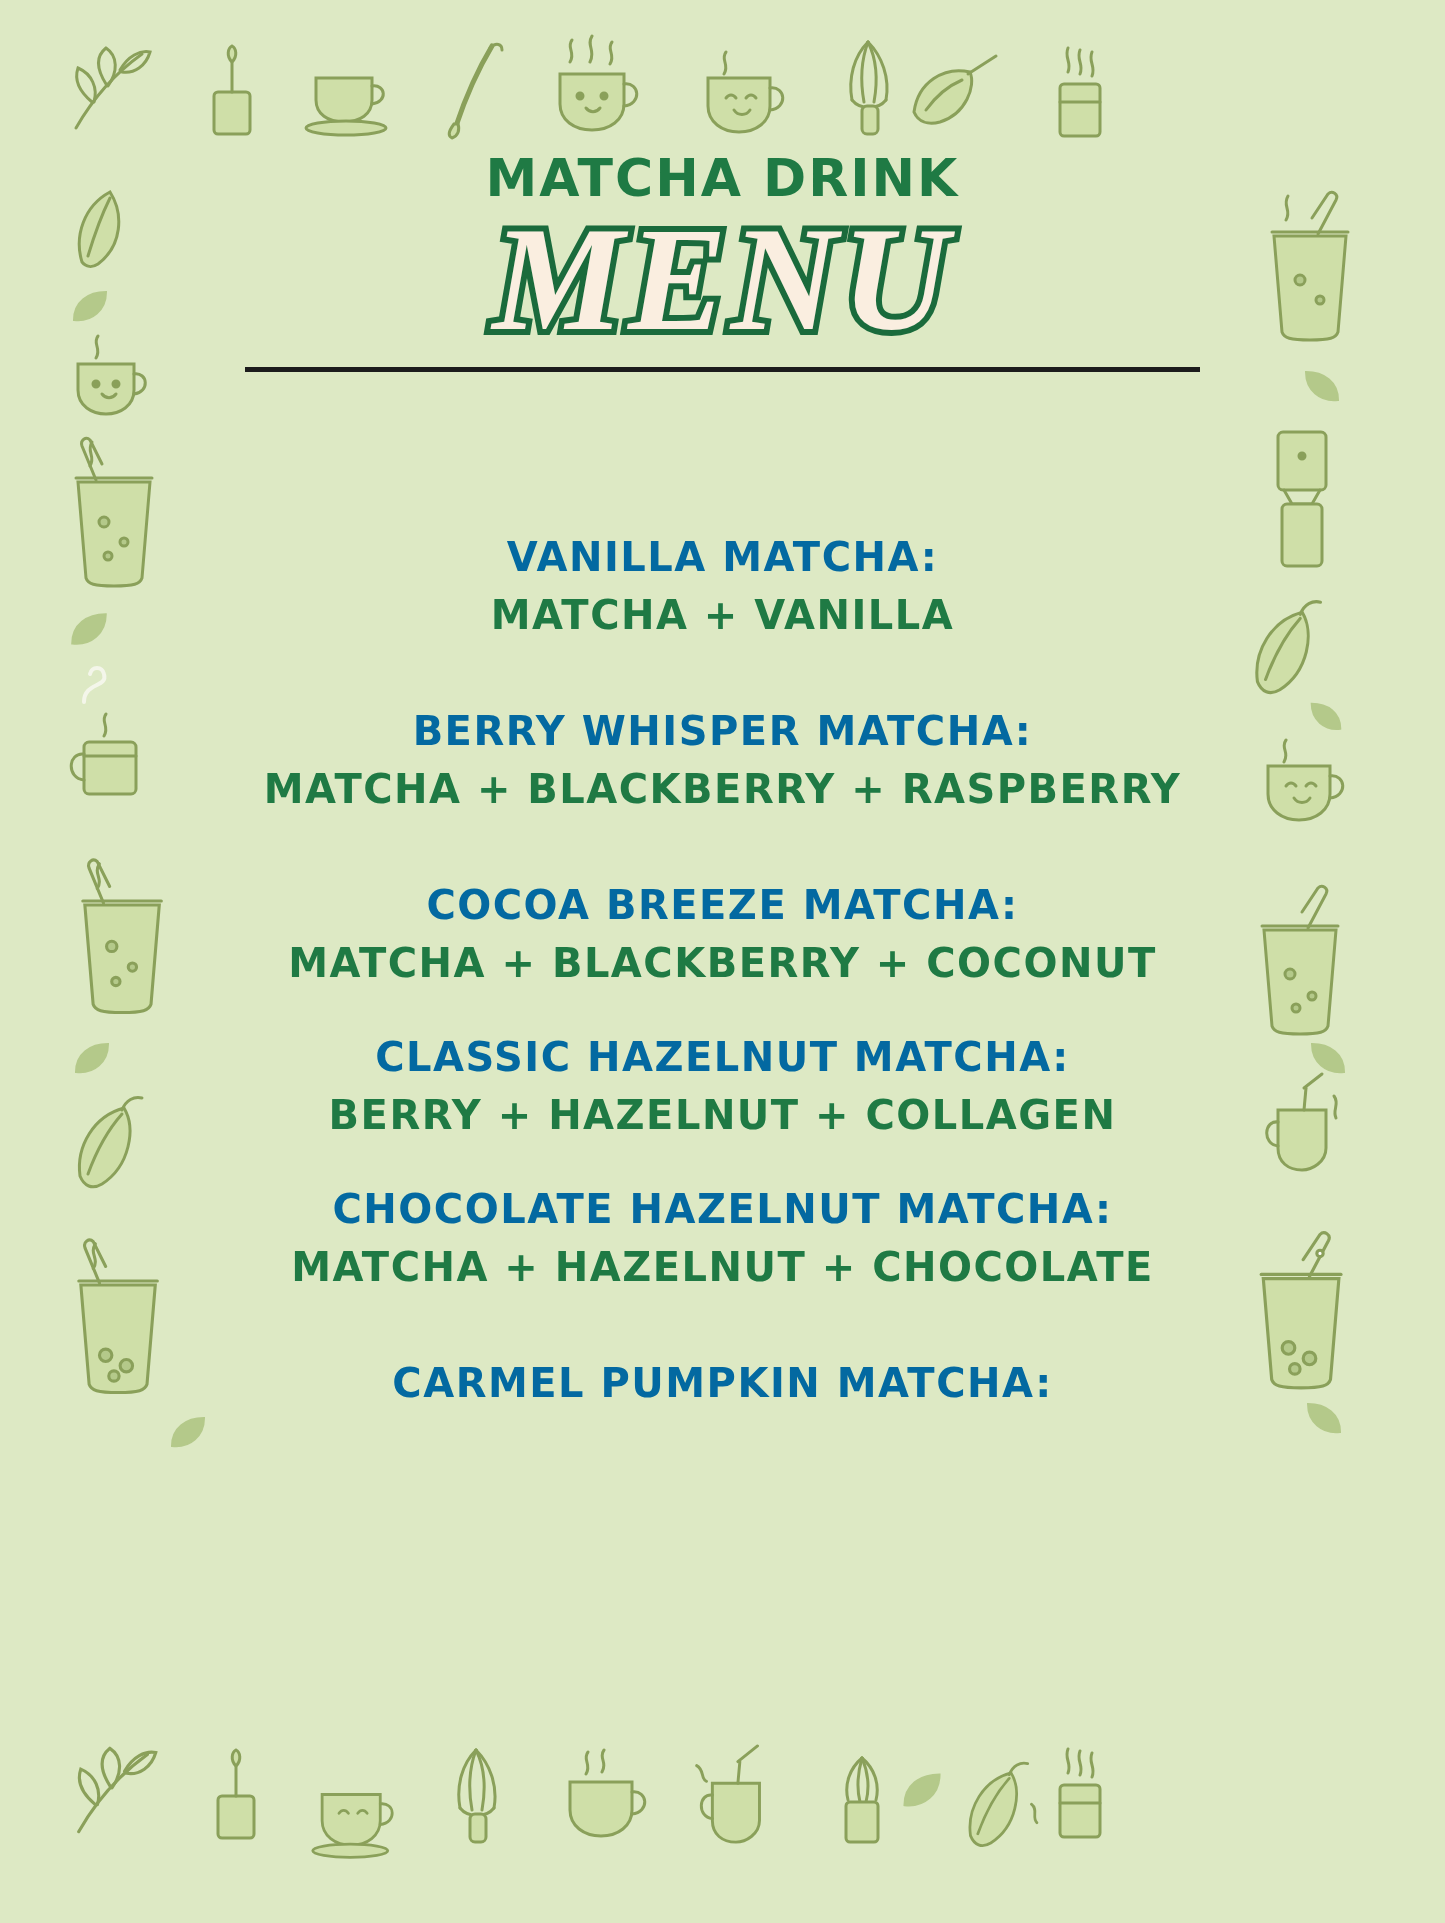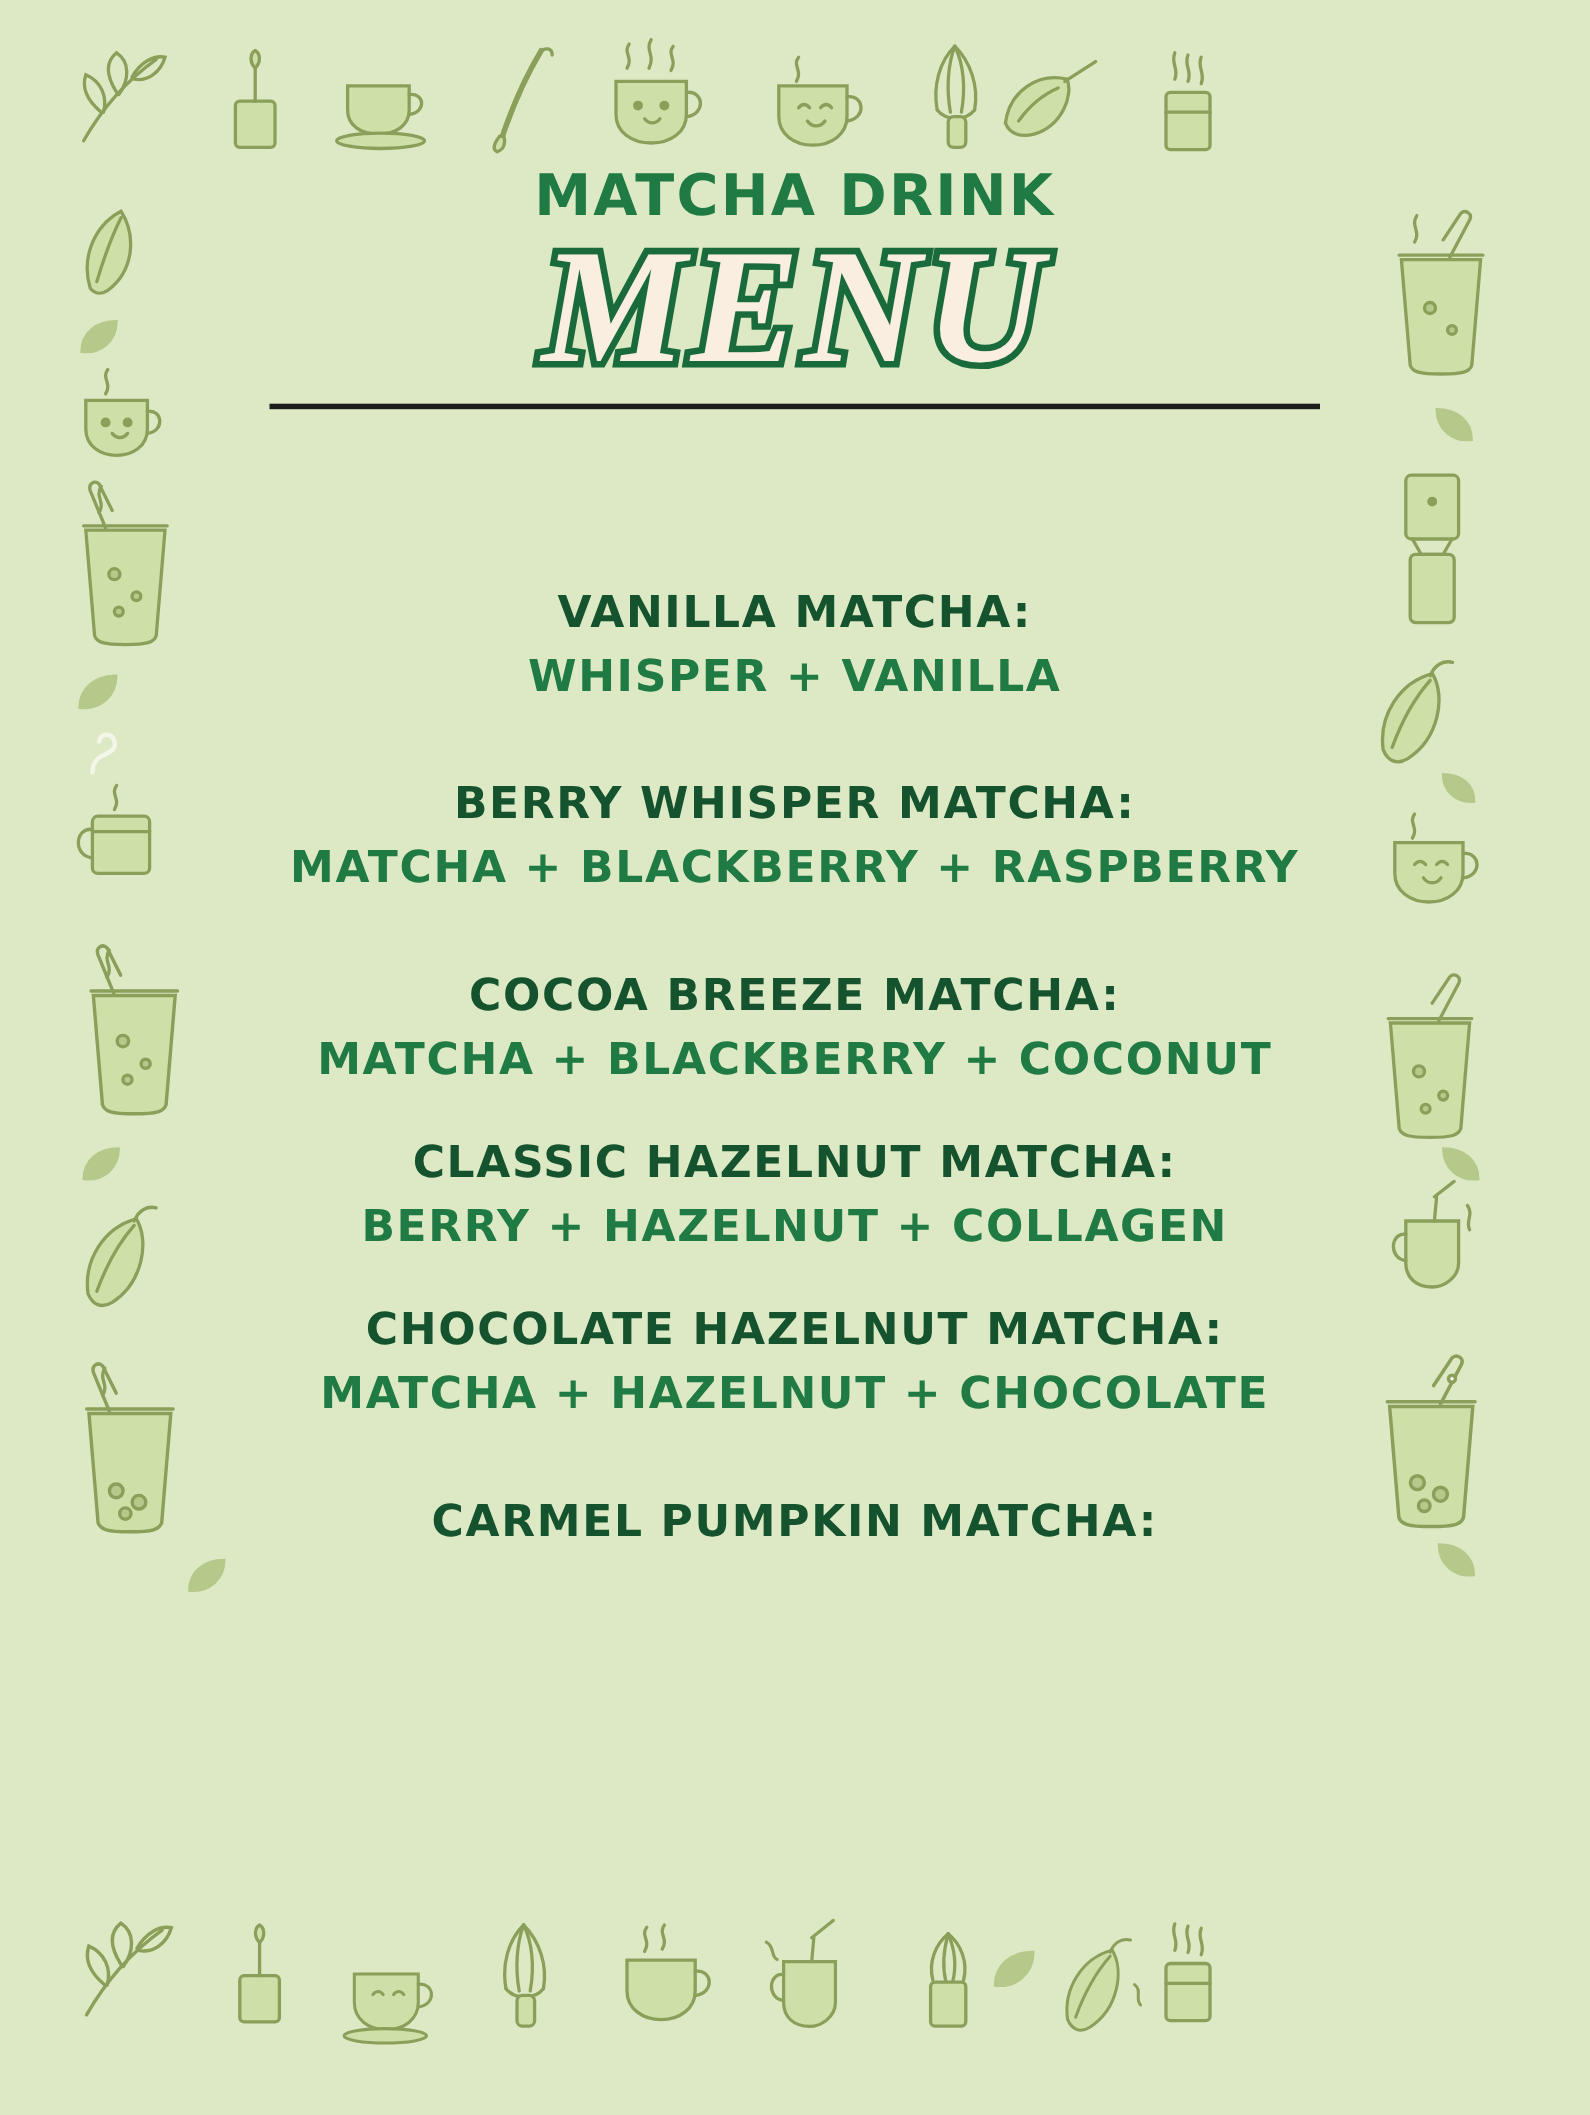--- a/index.html
+++ b/index.html
@@ -78,21 +78,21 @@
   }
   .item {
     margin-bottom: 40px;
   }
   .item:last-child { margin-bottom: 16px; }
   .item-name {
     font-family: "DejaVu Sans", sans-serif;
     font-weight: 700;
     font-size: 40px;
     letter-spacing: 1.5px;
-    color: #14532d;
+    color: #0369a1;
     line-height: 1.35;
   }
   .item-desc {
     font-family: "DejaVu Sans", sans-serif;
     font-weight: 700;
     font-size: 40px;
     letter-spacing: 1.5px;
     color: #1f7a44;
     line-height: 1.35;
     margin-top: 4px;
@@ -486,21 +486,21 @@
   <div class="header">
     <div class="kicker">MATCHA DRINK</div>
     <div class="menu-word">MENU</div>
     <div class="rule"></div>
   </div>
 
   <div class="menu-list">
 
     <div class="item gap-lg">
       <div class="item-name">VANILLA MATCHA:</div>
-      <div class="item-desc">WHISPER + VANILLA</div>
+      <div class="item-desc">MATCHA + VANILLA</div>
     </div>
 
     <div class="item gap-lg">
       <div class="item-name">BERRY WHISPER MATCHA:</div>
       <div class="item-desc">MATCHA + BLACKBERRY + RASPBERRY</div>
     </div>
 
     <div class="item">
       <div class="item-name">COCOA BREEZE MATCHA:</div>
       <div class="item-desc">MATCHA + BLACKBERRY + COCONUT</div>

